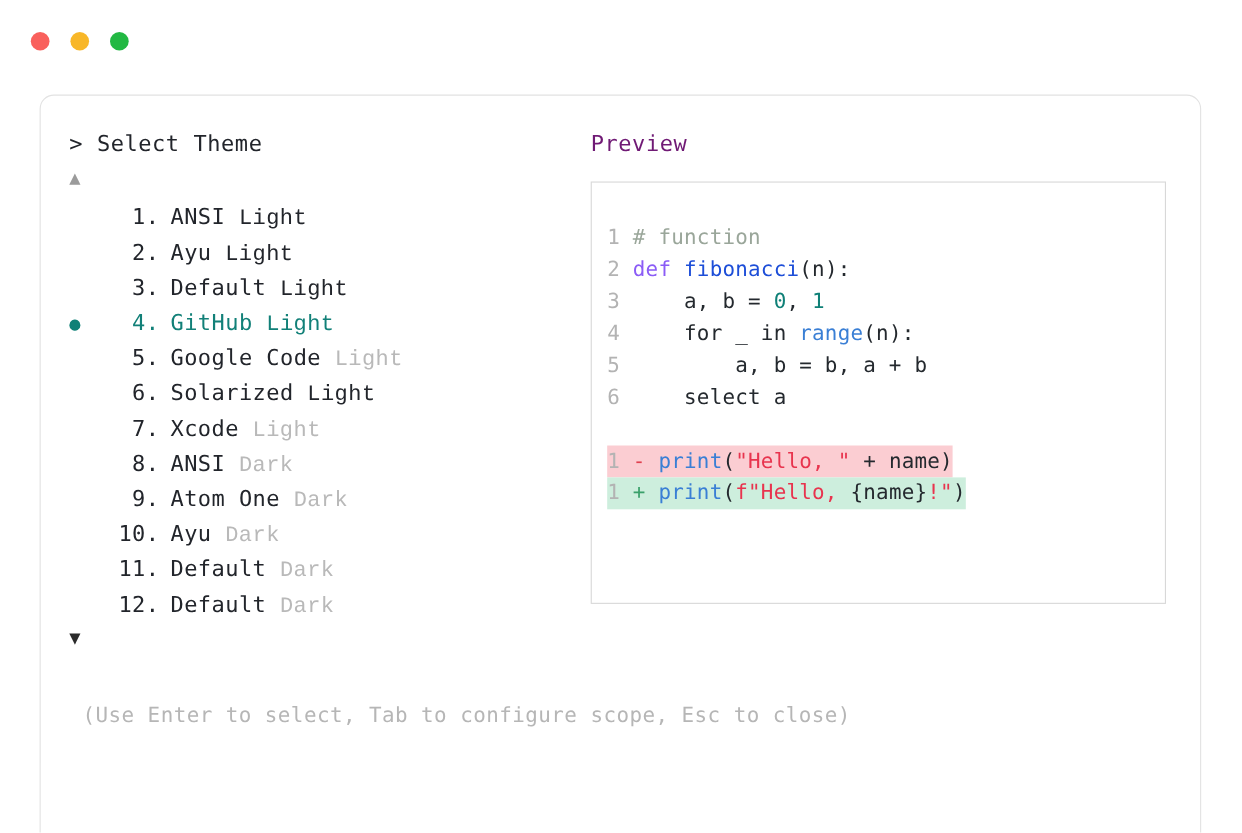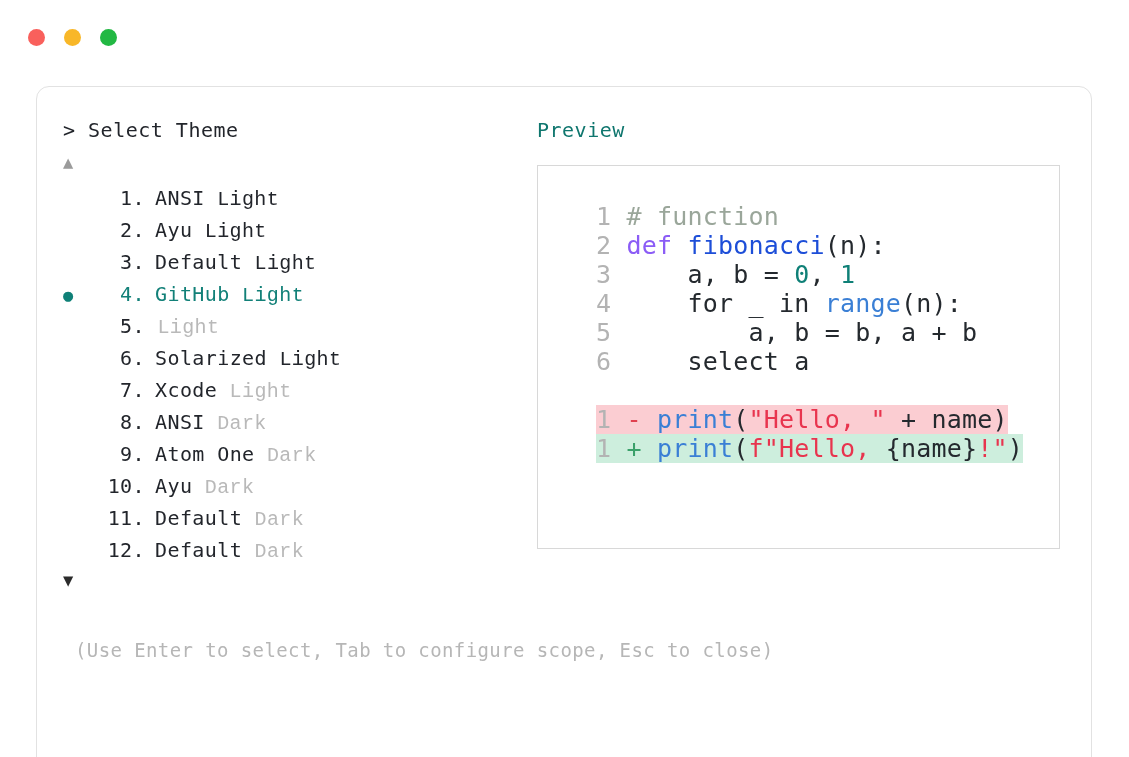--- a/index.html
+++ b/index.html
@@ -113,43 +113,42 @@
 
   
   .right-col {
     position: absolute;
     left: 500px;
     top: 30px;
     width: 530px;
   }
   .preview-label {
     font-size: 20px;
-    color: #0f766e;
+    color: #701a75;
     letter-spacing: 0.5px;
     line-height: 26px;
     white-space: pre;
   }
   .preview-box {
     margin-top: 22px;
     width: 523px;
     height: 384px;
     border: 1.5px solid #d8d8d8;
     background: #ffffff;
     padding: 36px 0 0 14px;
   }
 
   .code-line {
-    font-size: 25px;
+    font-size: 19px;
     line-height: 29px;
     white-space: pre;
     color: #24292e;
     letter-spacing: 0.2px;
     display: block;
     width: max-content;
-    margin-left: 44px;
   }
   .ln { color: #b3b3b3; }
   .tok-comment { color: #9aa69a; }
   .tok-kw      { color: #8b5cf6; }
   .tok-fndef   { color: #1d4ed8; }
   .tok-num     { color: #0f8077; }
   .tok-builtin { color: #3a7fd5; }
   .tok-str     { color: #e8344e; }
   .tok-plain   { color: #24292e; }
 
@@ -177,21 +176,21 @@
     <div class="left-col">
       <div class="prompt-line">&gt; Select Theme</div>
 
       <div class="scroll-arrow up">▲</div>
 
       <div class="theme-list" id="theme-list">
           <div class="theme-row"><span class="bullet-cell"> </span><span class="idx-cell">1.</span><span class="name-cell">ANSI</span><span class="suffix"> Light</span></div>
           <div class="theme-row"><span class="bullet-cell"> </span><span class="idx-cell">2.</span><span class="name-cell">Ayu</span><span class="suffix"> Light</span></div>
           <div class="theme-row"><span class="bullet-cell"> </span><span class="idx-cell">3.</span><span class="name-cell">Default</span><span class="suffix"> Light</span></div>
           <div class="theme-row selected"><span class="bullet-cell">●</span><span class="idx-cell">4.</span><span class="name-cell">GitHub</span><span class="suffix"> Light</span></div>
-          <div class="theme-row"><span class="bullet-cell"> </span><span class="idx-cell">5.</span><span class="suffix muted"> Light</span></div>
+          <div class="theme-row"><span class="bullet-cell"> </span><span class="idx-cell">5.</span><span class="name-cell">Google Code</span><span class="suffix muted"> Light</span></div>
           <div class="theme-row"><span class="bullet-cell"> </span><span class="idx-cell">6.</span><span class="name-cell">Solarized</span><span class="suffix"> Light</span></div>
           <div class="theme-row"><span class="bullet-cell"> </span><span class="idx-cell">7.</span><span class="name-cell">Xcode</span><span class="suffix muted"> Light</span></div>
           <div class="theme-row"><span class="bullet-cell"> </span><span class="idx-cell">8.</span><span class="name-cell">ANSI</span><span class="suffix muted"> Dark</span></div>
           <div class="theme-row"><span class="bullet-cell"> </span><span class="idx-cell">9.</span><span class="name-cell">Atom One</span><span class="suffix muted"> Dark</span></div>
           <div class="theme-row"><span class="bullet-cell"> </span><span class="idx-cell">10.</span><span class="name-cell">Ayu</span><span class="suffix muted"> Dark</span></div>
           <div class="theme-row"><span class="bullet-cell"> </span><span class="idx-cell">11.</span><span class="name-cell">Default</span><span class="suffix muted"> Dark</span></div>
           <div class="theme-row"><span class="bullet-cell"> </span><span class="idx-cell">12.</span><span class="name-cell">Default</span><span class="suffix muted"> Dark</span></div>
         </div>
 
       <div class="scroll-arrow down">▼</div>

